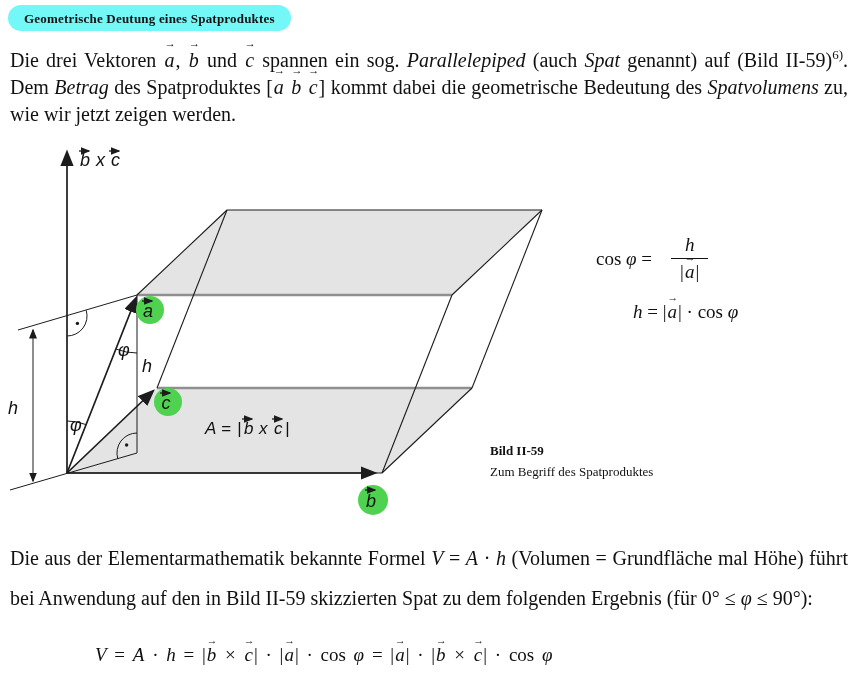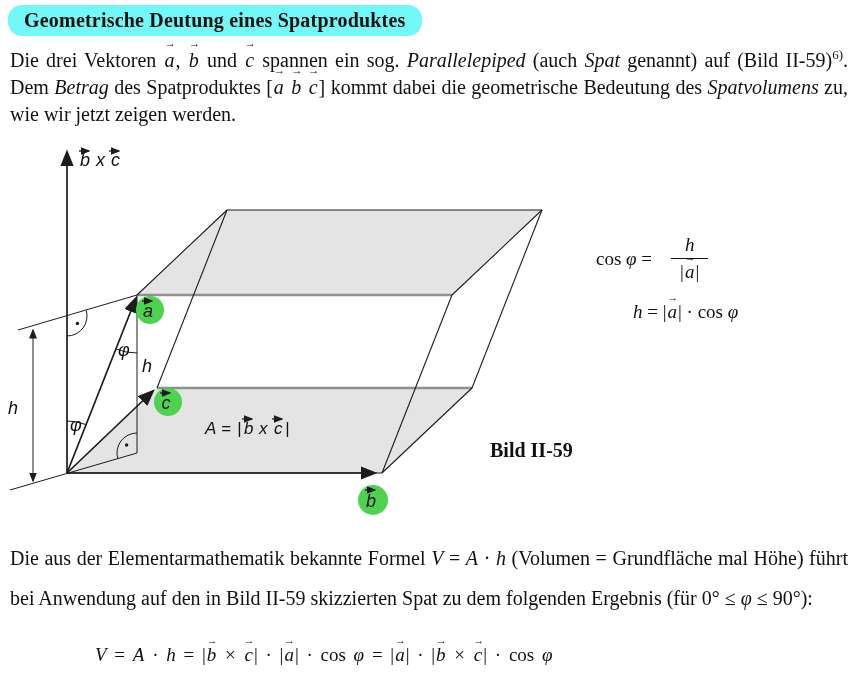--- a/index.html
+++ b/index.html
@@ -1,32 +1,32 @@
 <!DOCTYPE html>
 <html><head>
 <meta charset="utf-8">
 <style>
   html,body{margin:0;padding:0;background:#fff;}
   .page{position:relative;width:850px;height:681px;background:#fff;overflow:hidden;
         font-family:"Liberation Serif","DejaVu Serif",serif;color:#111;}
   .title-pill{position:absolute;left:8px;top:5px;padding:4px 16px;border-radius:14px;}
-  .title-pill span{font-weight:bold;font-size:20px;letter-spacing:.2px;}
+  .title-pill span{font-weight:bold;font-size:13px;letter-spacing:.2px;}
   .body{position:absolute;margin:2px;text-align:justify;font-size:20px;line-height:27px;}
   .para1{left:8px;top:45px;width:838px;}
   .para2{left:8px;top:536px;width:838px;line-height:40px;}
   .s-i{font-style:italic;}
   .s-sup{vertical-align:super;font-size:.65em;line-height:0;}
   .s-vec{font-style:italic;position:relative;display:inline-block;margin:0 1px;}
   .s-vec::after{content:"→";position:absolute;left:55%;transform:translateX(-50%);
                 top:-0.80em;font-size:.56em;font-style:normal;line-height:1;}
   .figure{position:absolute;left:0;top:140px;}
   .fig-label{font-family:"Liberation Sans","DejaVu Sans",sans-serif;font-style:italic;
              font-size:18px;fill:#111;}
   .fig-label.small{font-size:17px;}
-  .caption{position:absolute;left:490px;top:440px;width:320px;font-size:20px;line-height:21px;}
+  .caption{position:absolute;left:490px;top:440px;width:320px;font-size:13px;line-height:21px;}
   .cap-title{font-weight:bold;}
   .formula{font-family:"Liberation Serif","DejaVu Serif",serif;font-size:19px;color:#111;}
   .side-formulas{position:absolute;left:596px;top:234px;width:230px;}
   .sf-row1{display:flex;align-items:center;gap:19px;}
   .frac{display:inline-flex;flex-direction:column;align-items:center;}
   .frac .num{padding:0 9px 2px;}
   .frac .den{border-top:1.4px solid #111;padding:2px 9px 0;}
   .sf-row2{margin-top:18px;padding-left:37px;white-space:nowrap;}
   .main-formula{position:absolute;left:76px;top:644px;white-space:nowrap;word-spacing:3px;margin-left:19px;}
 </style>
@@ -123,20 +123,21 @@
       <text class="fig-label small" x="259" y="434">x</text>
       <text class="fig-label small" x="274" y="434">c</text>
       <text class="fig-label small" x="285" y="434">|</text>
       <line x1="242" y1="419" x2="252" y2="419" stroke="#1c1c1c" stroke-width="1.3" marker-end="url(#mArrS)"></line>
       <line x1="272" y1="419" x2="282" y2="419" stroke="#1c1c1c" stroke-width="1.3" marker-end="url(#mArrS)"></line>
     </g>
   </svg>
 
   <div class="caption">
     <div class="cap-title">Bild II-59</div>
+    <div class="cap-text">Zum Begriff des Spatproduktes</div>
   </div>
 
   <div class="side-formulas">
     <div class="sf-row1">
       <span class="formula"><span>cos </span><span class="s-i">φ</span><span> =</span></span>
       <span class="frac">
         <span class="num formula"><span class="s-i">h</span></span>
         <span class="den formula"><span>|</span><span class="s-vec">a</span><span>|</span></span>
       </span>
     </div>

